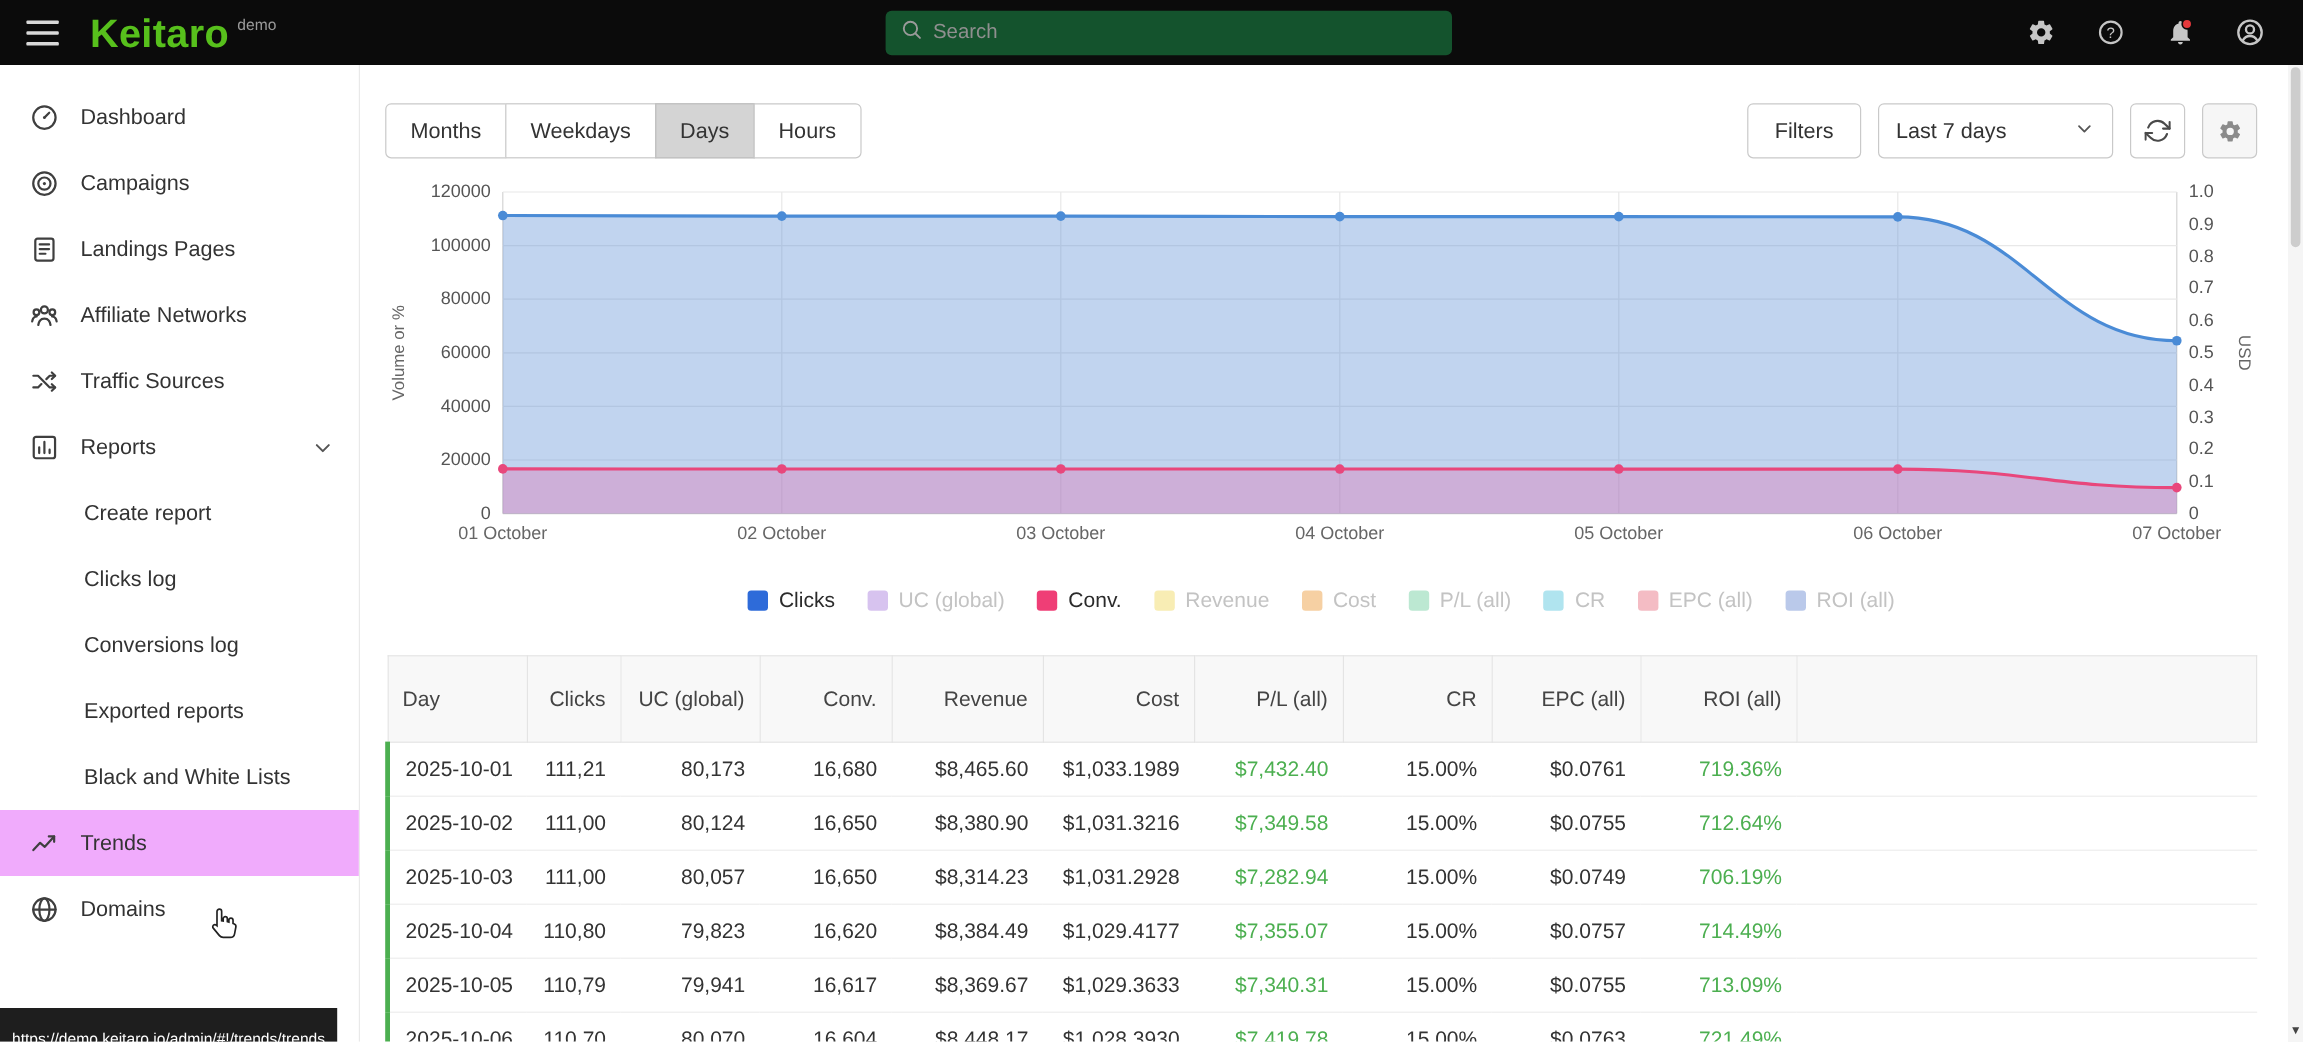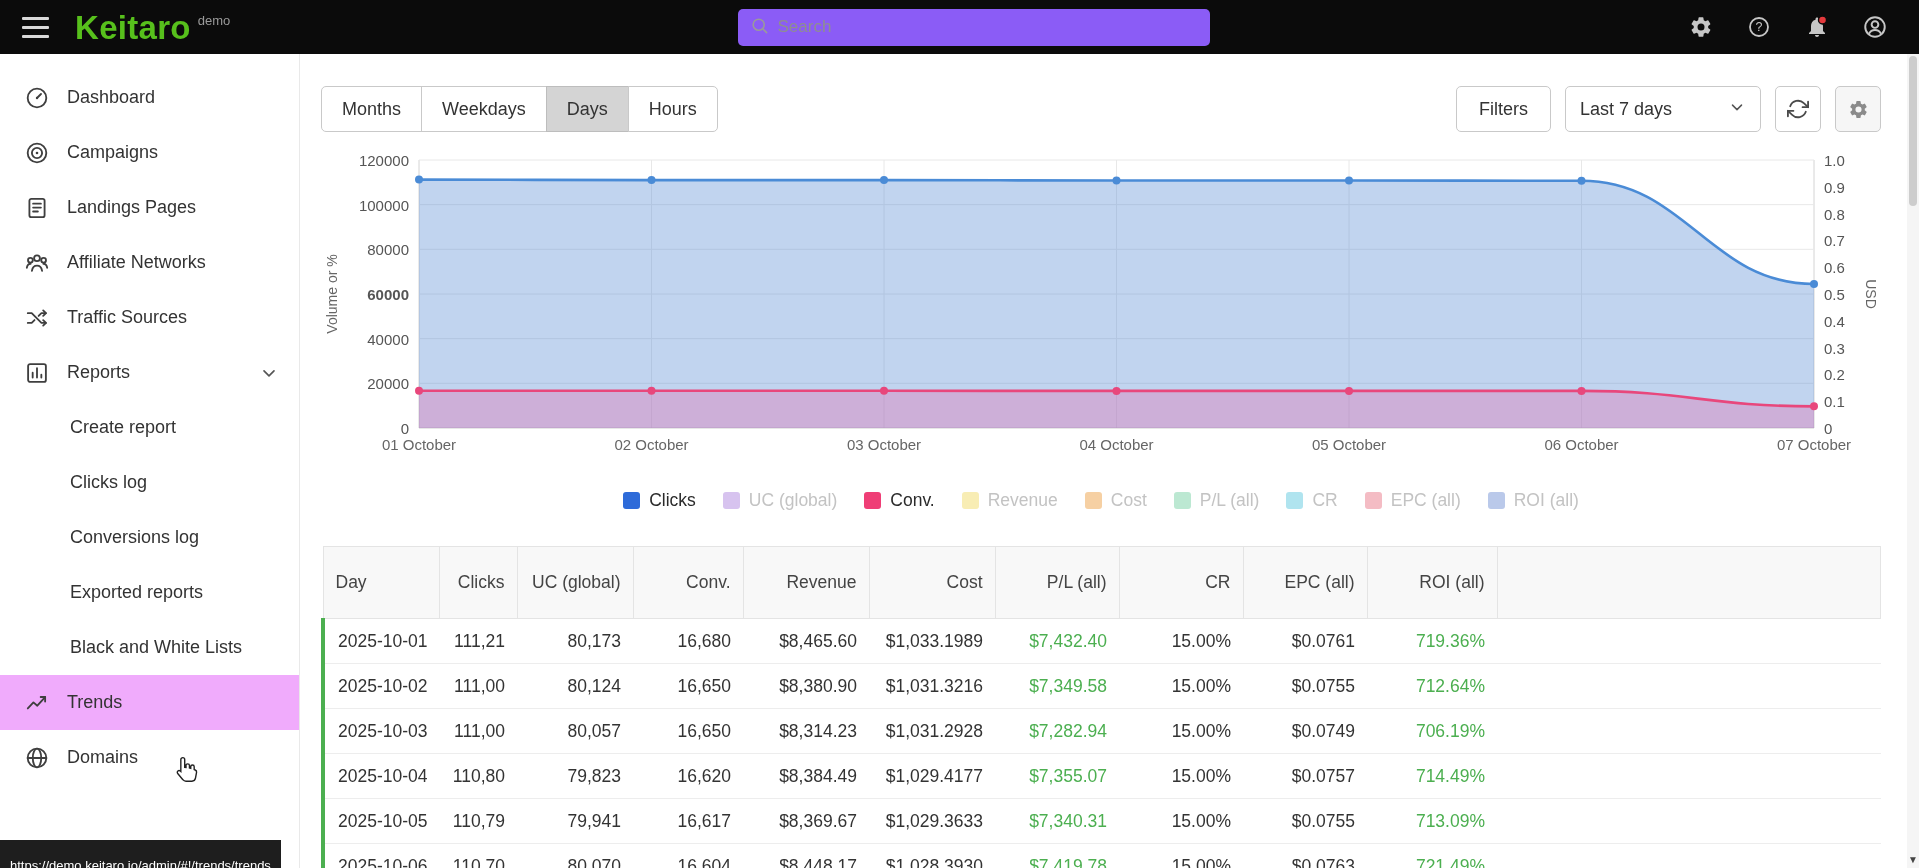--- a/index.html
+++ b/index.html
@@ -9,21 +9,21 @@
   
   .topbar{position:fixed;top:0;left:0;right:0;height:54px;background:#0b0b0b;
     display:flex;align-items:center;z-index:50}
   .hamburger{width:27px;height:21px;display:flex;flex-direction:column;
     justify-content:space-between;margin-left:22px;cursor:pointer}
   .hamburger span{height:3px;background:#d9d9d9;border-radius:1px}
   .logo{margin-left:26px;display:flex;align-items:flex-start;cursor:pointer}
   .logo-text{font-size:33px;font-weight:bold;color:#57c01c;line-height:1;letter-spacing:.3px}
   .logo-badge{font-size:13px;color:#9a9a9a;margin-left:7px;margin-top:2px}
   .search{position:absolute;left:50%;transform:translateX(-50%);margin-left:14px;
-    width:472px;height:37px;background:#8b5cf6;border-radius:5px;
+    width:472px;height:37px;background:#14532d;border-radius:5px;
     display:flex;align-items:center;padding:0 12px;gap:9px}
   .search input{flex:1;background:transparent;border:none;outline:none;color:#ddd;font-size:17px}
   .search input::placeholder{color:#8f8f8f}
   .topbar-icons{margin-left:auto;display:flex;align-items:center;gap:30px;margin-right:30px}
   .tb-icon{width:28px;height:28px;position:relative;cursor:pointer;display:grid;place-items:center}
 
   
   .sidebar{position:fixed;top:54px;left:0;bottom:0;width:300px;background:#fff;
     border-right:1px solid #e9e9e9;padding-top:16px;z-index:20}
   .side-item{height:55px;display:flex;align-items:center;gap:17px;
@@ -286,21 +286,21 @@
     </div>
 
     <div class="chart-area">
       <div class="y-axis-label">
           <span>Volume or %</span>
         </div>
       <div class="y-ticks" id="y-ticks">
           <span style="top: 0%;">120000</span>
           <span style="top: 16.6667%;">100000</span>
           <span style="top: 33.3333%;">80000</span>
-          <span style="top: 50%; font-weight: bold;">60000</span>
+          <span style="top: 50%;">60000</span>
           <span style="top: 66.6667%;">40000</span>
           <span style="top: 83.3333%;">20000</span>
           <span style="top: 100%;">0</span>
         </div>
       <div class="plot">
         <svg id="chart-svg" width="1395" height="268">
             <line x1="0" y1="0" x2="0" y2="268" stroke="#d4d4d4" stroke-width="1"></line>
             <line x1="232.5" y1="0" x2="232.5" y2="268" stroke="#e8e8e8" stroke-width="1"></line>
             <line x1="465" y1="0" x2="465" y2="268" stroke="#e8e8e8" stroke-width="1"></line>
             <line x1="697.5" y1="0" x2="697.5" y2="268" stroke="#e8e8e8" stroke-width="1"></line>

